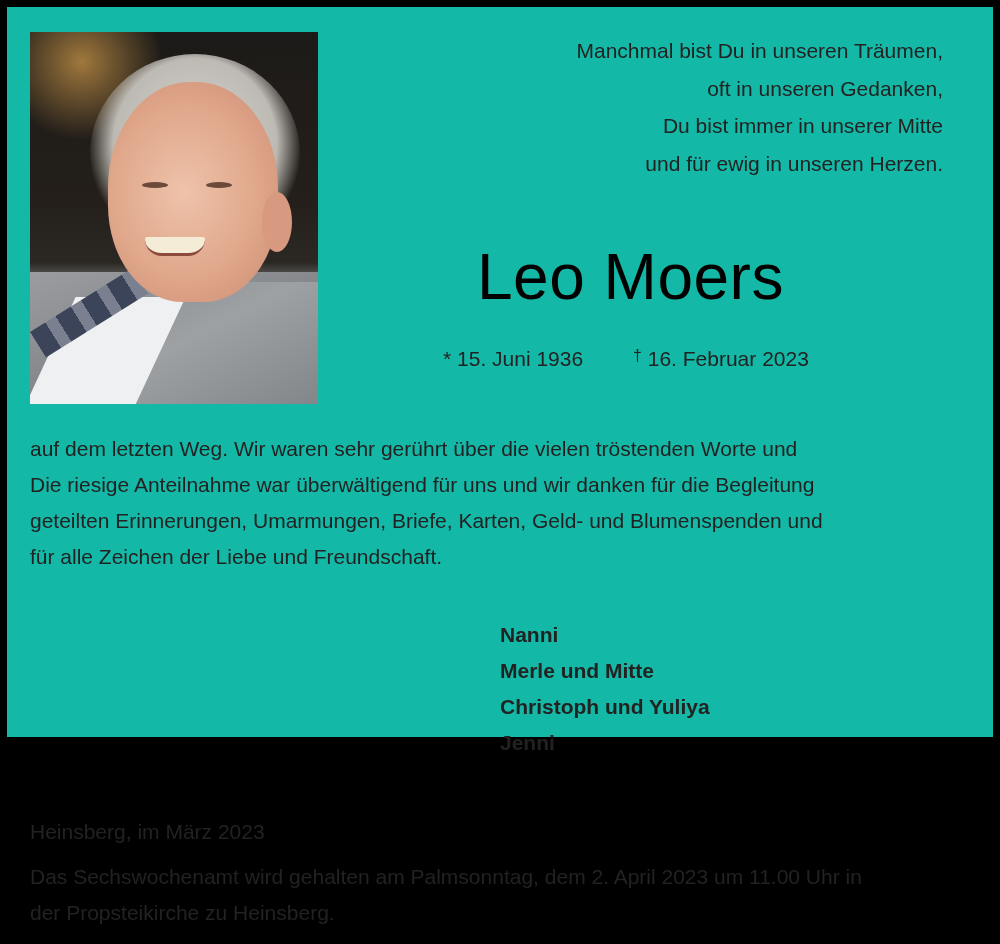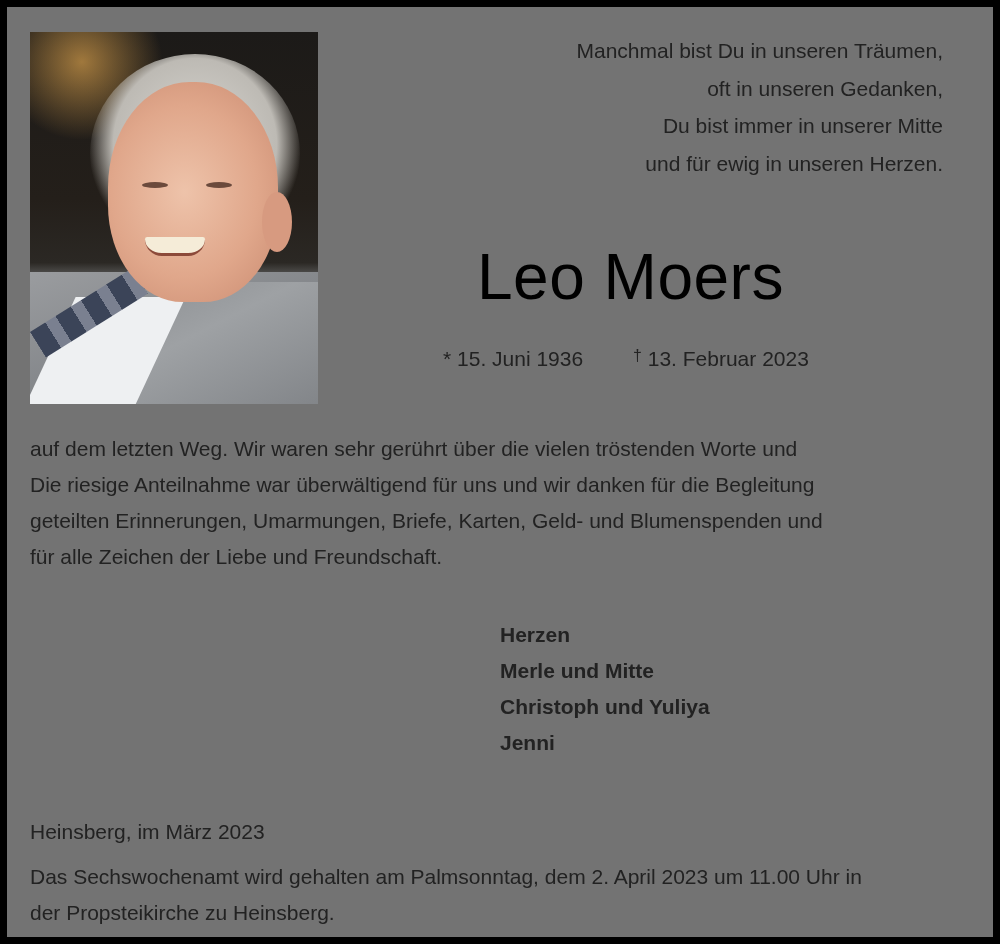--- a/index.html
+++ b/index.html
@@ -1,19 +1,19 @@
 <!DOCTYPE html>
 <html><head>
 <meta charset="utf-8">
 <style>
   html, body { margin: 0; padding: 0; background: #000; }
   body { width: 1000px; height: 944px; position: relative; overflow: hidden; }
   .frame {
-    position: absolute; left: 7px; top: 7px; width: 986px; height: 930px;
-    background: #737373; color: #1a1a1a;
+    position: absolute; left: 7px; top: 7px; width: 986px; height: 730px;
+    background: #14b8a6; color: #1a1a1a;
     font-family: "Liberation Sans", "DejaVu Sans", sans-serif;
   }
   .photo {
     position: absolute; left: 23px; top: 25px; width: 288px; height: 372px;
     overflow: hidden;
     background:
       radial-gradient(ellipse 40% 30% at 18% 8%, rgba(230,170,80,0.65), rgba(0,0,0,0) 70%),
       linear-gradient(180deg, #1c1a18 0%, #241f1a 45%, #2b2824 62%, #8d8f92 70%, #7c7f83 100%);
   }
   .photo .bg-chair {
@@ -118,33 +118,33 @@
     <div>und für ewig in unseren Herzen.</div>
   </div>
 
   <div class="name">Leo Moers</div>
 
   <div class="dates">
     <span>*</span>
     <span>15. Juni 1936</span>
     <span class="death">
       <span class="cross">†</span>
-      <span>13. Februar 2023</span>
+      <span>16. Februar 2023</span>
     </span>
   </div>
 
   <div class="body-text">
     <div>auf dem letzten Weg. Wir waren sehr gerührt über die vielen tröstenden Worte und</div>
     <div>Die riesige Anteilnahme war überwältigend für uns und wir danken für die Begleitung</div>
     <div>geteilten Erinnerungen, Umarmungen, Briefe, Karten, Geld- und Blumenspenden und</div>
     <div>für alle Zeichen der Liebe und Freundschaft.</div>
   </div>
 
   <div class="family">
-    <div>Herzen</div>
+    <div>Nanni</div>
     <div>Merle und Mitte</div>
     <div>Christoph und Yuliya</div>
     <div>Jenni</div>
   </div>
 
   <div class="place">Heinsberg, im März 2023</div>
 
   <div class="service">
     <div>Das Sechswochenamt wird gehalten am Palmsonntag, dem 2. April 2023 um 11.00 Uhr in</div>
     <div>der Propsteikirche zu Heinsberg.</div>

